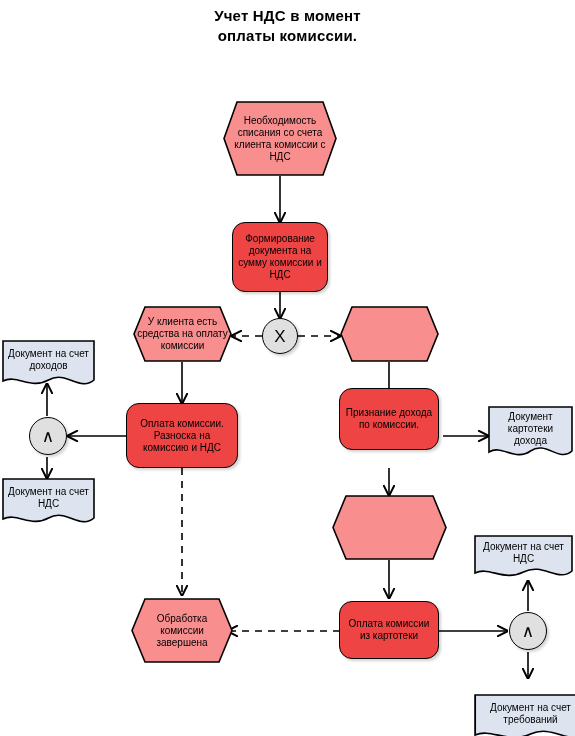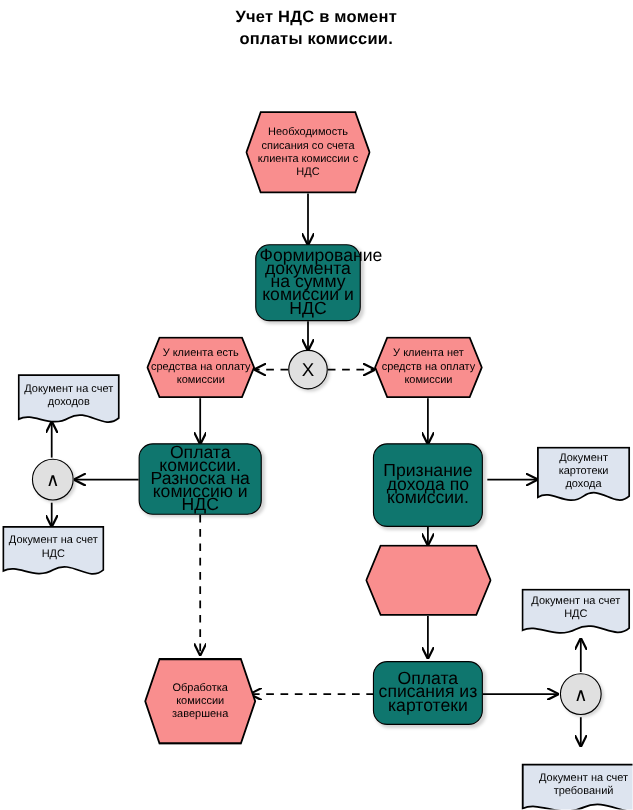--- a/index.html
+++ b/index.html
@@ -59,24 +59,24 @@
     left: 0; top: 0;
     width: 100%; height: 100%;
   }
   .hex .hexlabel {
     position: relative;
     z-index: 2;
     width: 100%;
   }
   
   .fn {
-    font-size: 16px;
+    font-size: 10px;
     border: 1.3px solid #000000;
     border-radius: 13px;
-    background: #0f766e;
+    background: #ef4444;
     box-shadow: 2px 2px 3px rgba(0,0,0,0.18);
   }
   
   .doc {
     font-size: 10px;
   }
   .doc .docbody {
     position: absolute;
     left: 0; top: 0;
     width: 100%; height: 100%;
@@ -180,24 +180,23 @@
   <svg class="hexbody" viewBox="0 0 99 56" preserveAspectRatio="none">
     <polygon points="12,1 87,1 98,28 87,55 12,55 1,28" fill="#f98e8e" stroke="#000000" stroke-width="1.6"></polygon>
   </svg>
   <span class="hexlabel">У клиента есть средства на оплату комиссии</span>
 </div>
 
 <div class="node hex" style="left:340px; top:306px; width:99px; height:56px;">
   <svg class="hexbody" viewBox="0 0 99 56" preserveAspectRatio="none">
     <polygon points="12,1 87,1 98,28 87,55 12,55 1,28" fill="#f98e8e" stroke="#000000" stroke-width="1.6"></polygon>
   </svg>
-  <span class="hexlabel">У клиента нет средств на оплату комиссии</span>
-</div>
-
-<div class="node doc" style="left:16px; top:340px; width:93px; height:50px;">
+</div>
+
+<div class="node doc" style="left:2px; top:340px; width:93px; height:50px;">
   <svg class="docbody" viewBox="0 0 93 50" preserveAspectRatio="none">
     <path d="M1,1 H92 V40 C78,52 64,30 46.5,40 C29,50 15,34 1,41 Z" fill="#dde4ef" stroke="#000000" stroke-width="1.6"></path>
   </svg>
   <span class="doclabel">Документ на счет доходов</span>
 </div>
 
 <div class="node gw" style="left:29px; top:417px; width:38px; height:38px;">
   <span>∧</span>
 </div>
 
@@ -205,21 +204,21 @@
   <svg class="docbody" viewBox="0 0 93 50" preserveAspectRatio="none">
     <path d="M1,1 H92 V40 C78,52 64,30 46.5,40 C29,50 15,34 1,41 Z" fill="#dde4ef" stroke="#000000" stroke-width="1.6"></path>
   </svg>
   <span class="doclabel">Документ на счет НДС</span>
 </div>
 
 <div class="node fn" style="left:126px; top:403px; width:112px; height:65px;">
   <span>Оплата комиссии. Разноска на комиссию и НДС</span>
 </div>
 
-<div class="node fn" style="left:339px; top:403px; width:100px; height:76px;">
+<div class="node fn" style="left:339px; top:388px; width:100px; height:62px;">
   <span>Признание дохода по комиссии.</span>
 </div>
 
 <div class="node doc" style="left:488px; top:406px; width:85px; height:56px;">
   <svg class="docbody" viewBox="0 0 85 56" preserveAspectRatio="none">
     <path d="M1,1 H84 V45 C71,57 58,34 42.5,45 C27,56 14,38 1,46 Z" fill="#dde4ef" stroke="#000000" stroke-width="1.6"></path>
   </svg>
   <span class="doclabel">Документ картотеки дохода</span>
 </div>
 
@@ -229,29 +228,29 @@
   </svg>
 </div>
 
 <div class="node doc" style="left:474px; top:535px; width:99px; height:46px;">
   <svg class="docbody" viewBox="0 0 99 46" preserveAspectRatio="none">
     <path d="M1,1 H98 V36 C84,48 69,27 49.5,37 C30,47 15,31 1,38 Z" fill="#dde4ef" stroke="#000000" stroke-width="1.6"></path>
   </svg>
   <span class="doclabel">Документ на счет НДС</span>
 </div>
 
-<div class="node hex" style="left:131px; top:598px; width:102px; height:79px;">
+<div class="node hex" style="left:131px; top:598px; width:102px; height:65px;">
   <svg class="hexbody" viewBox="0 0 102 65" preserveAspectRatio="none">
     <polygon points="14,1 88,1 101,32.5 88,64 14,64 1,32.5" fill="#f98e8e" stroke="#000000" stroke-width="1.6"></polygon>
   </svg>
   <span class="hexlabel">Обработка комиссии завершена</span>
 </div>
 
 <div class="node fn" style="left:339px; top:601px; width:100px; height:58px;">
-  <span>Оплата списания из картотеки</span>
+  <span>Оплата комиссии из картотеки</span>
 </div>
 
 <div class="node gw" style="left:509px; top:612px; width:38px; height:38px;">
   <span>∧</span>
 </div>
 
 <div class="node doc" style="left:474px; top:678px; width:113px; height:50px;margin-top:16px;">
   <svg class="docbody" viewBox="0 0 99 50" preserveAspectRatio="none">
     <path d="M1,1 H98 V40 C84,52 69,30 49.5,40 C30,50 15,34 1,41 Z" fill="#dde4ef" stroke="#000000" stroke-width="1.6"></path>
   </svg>

